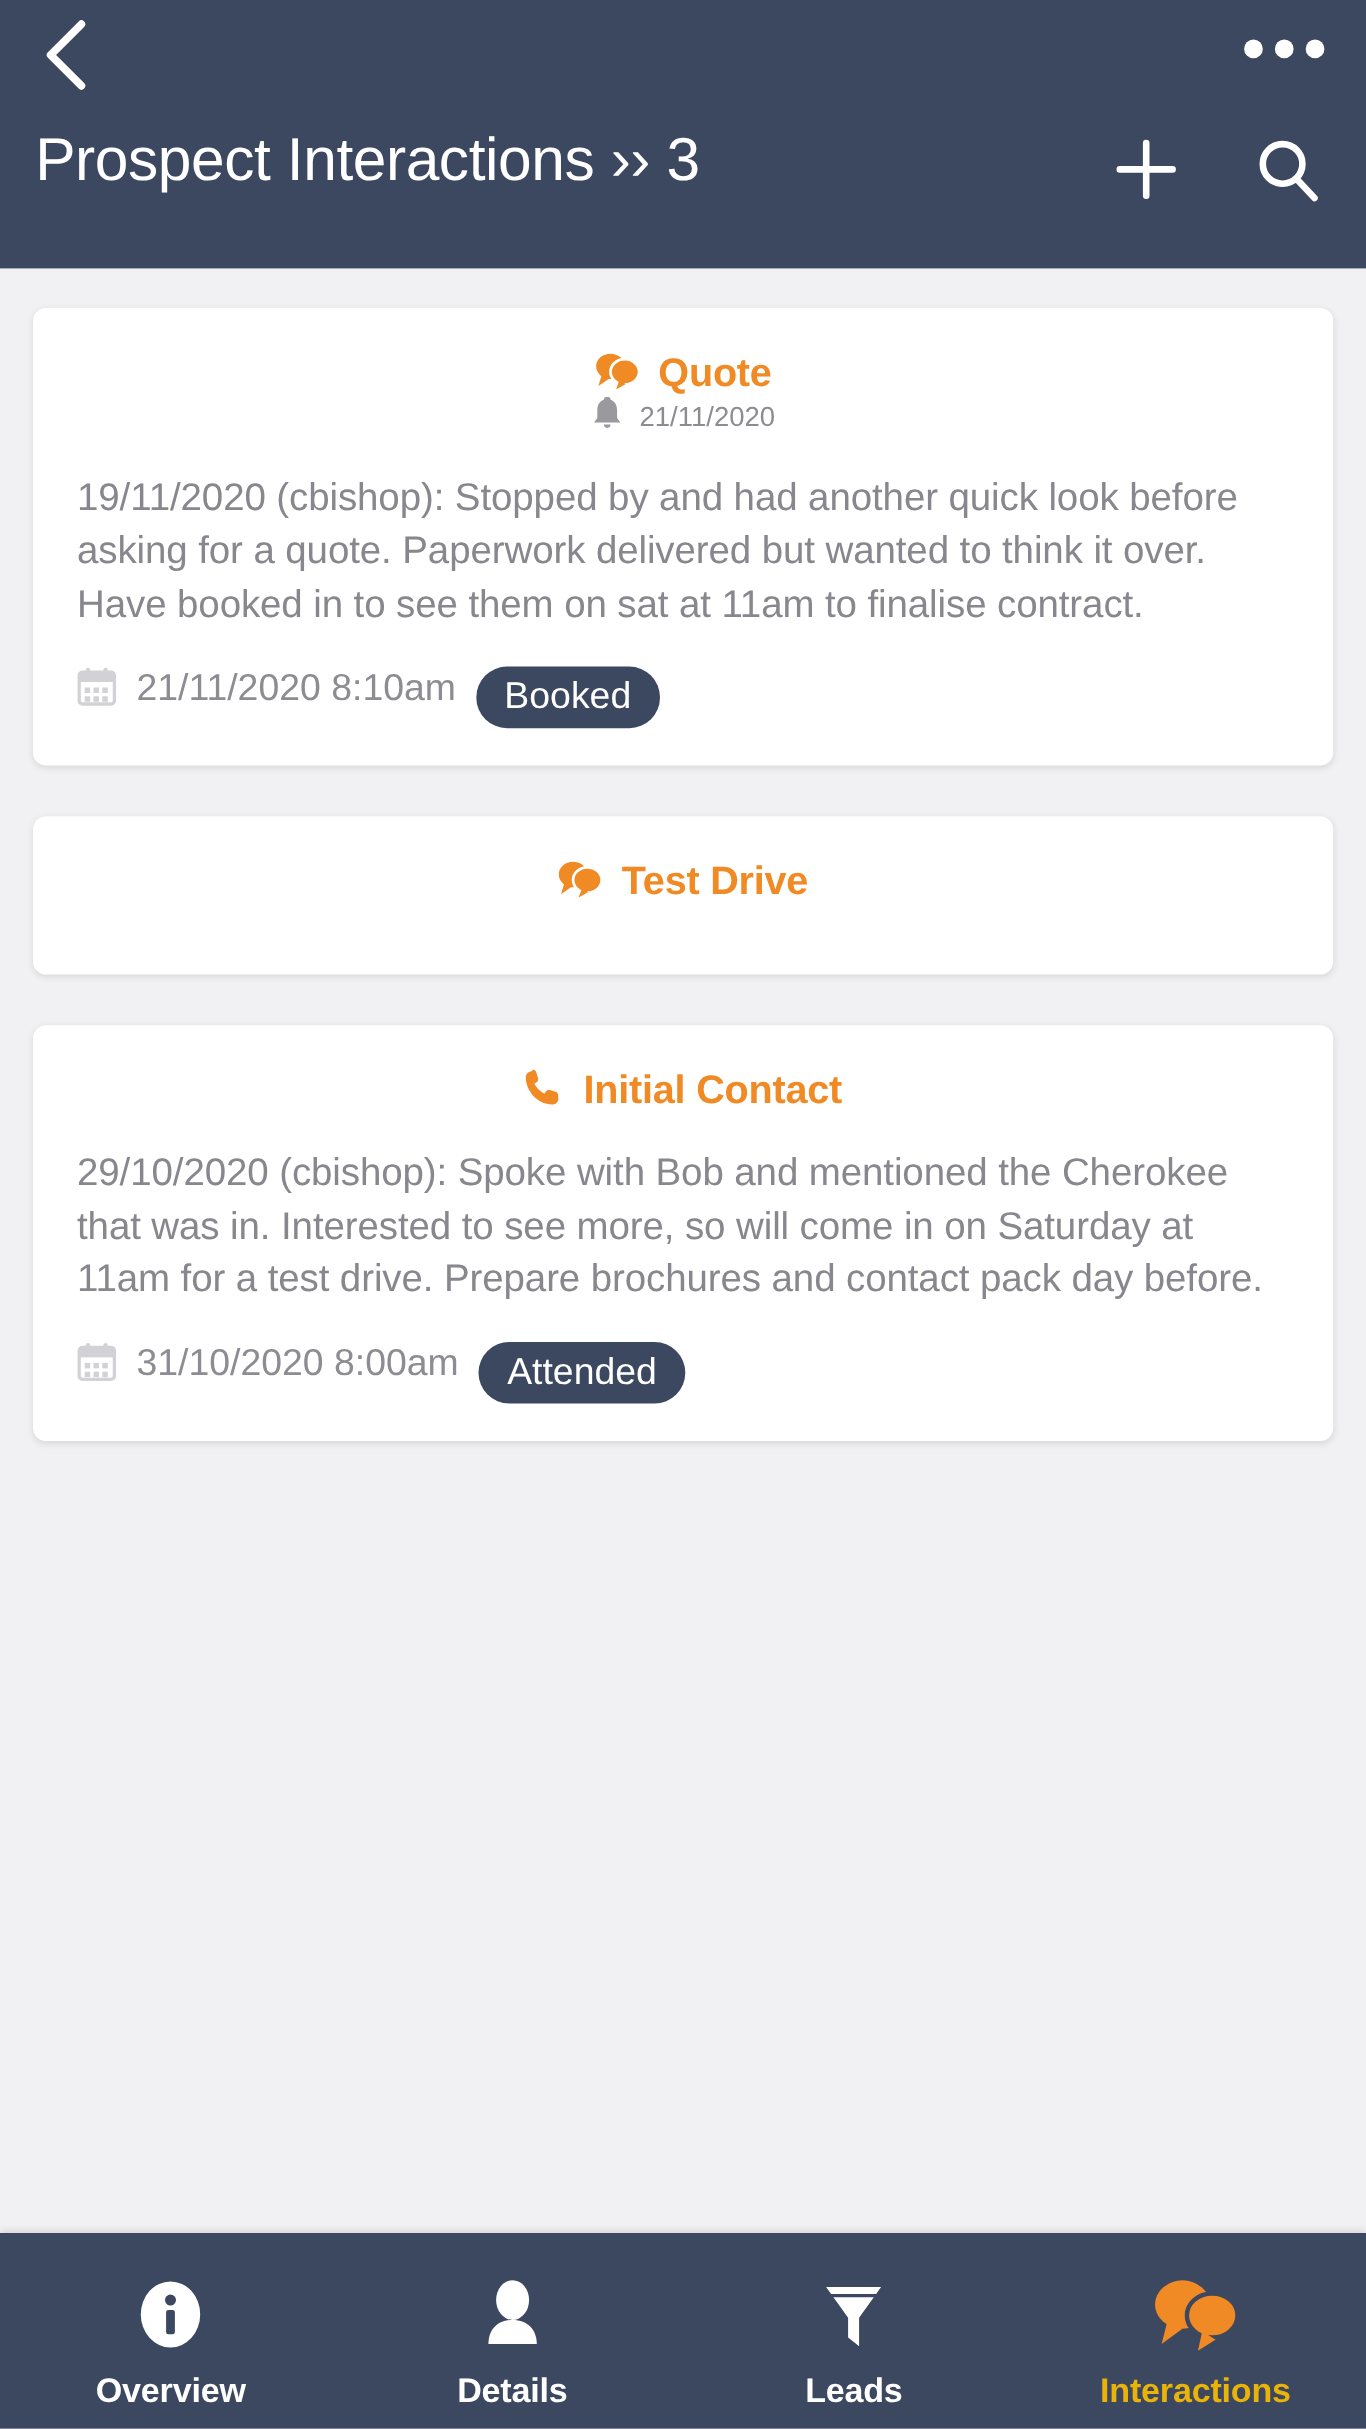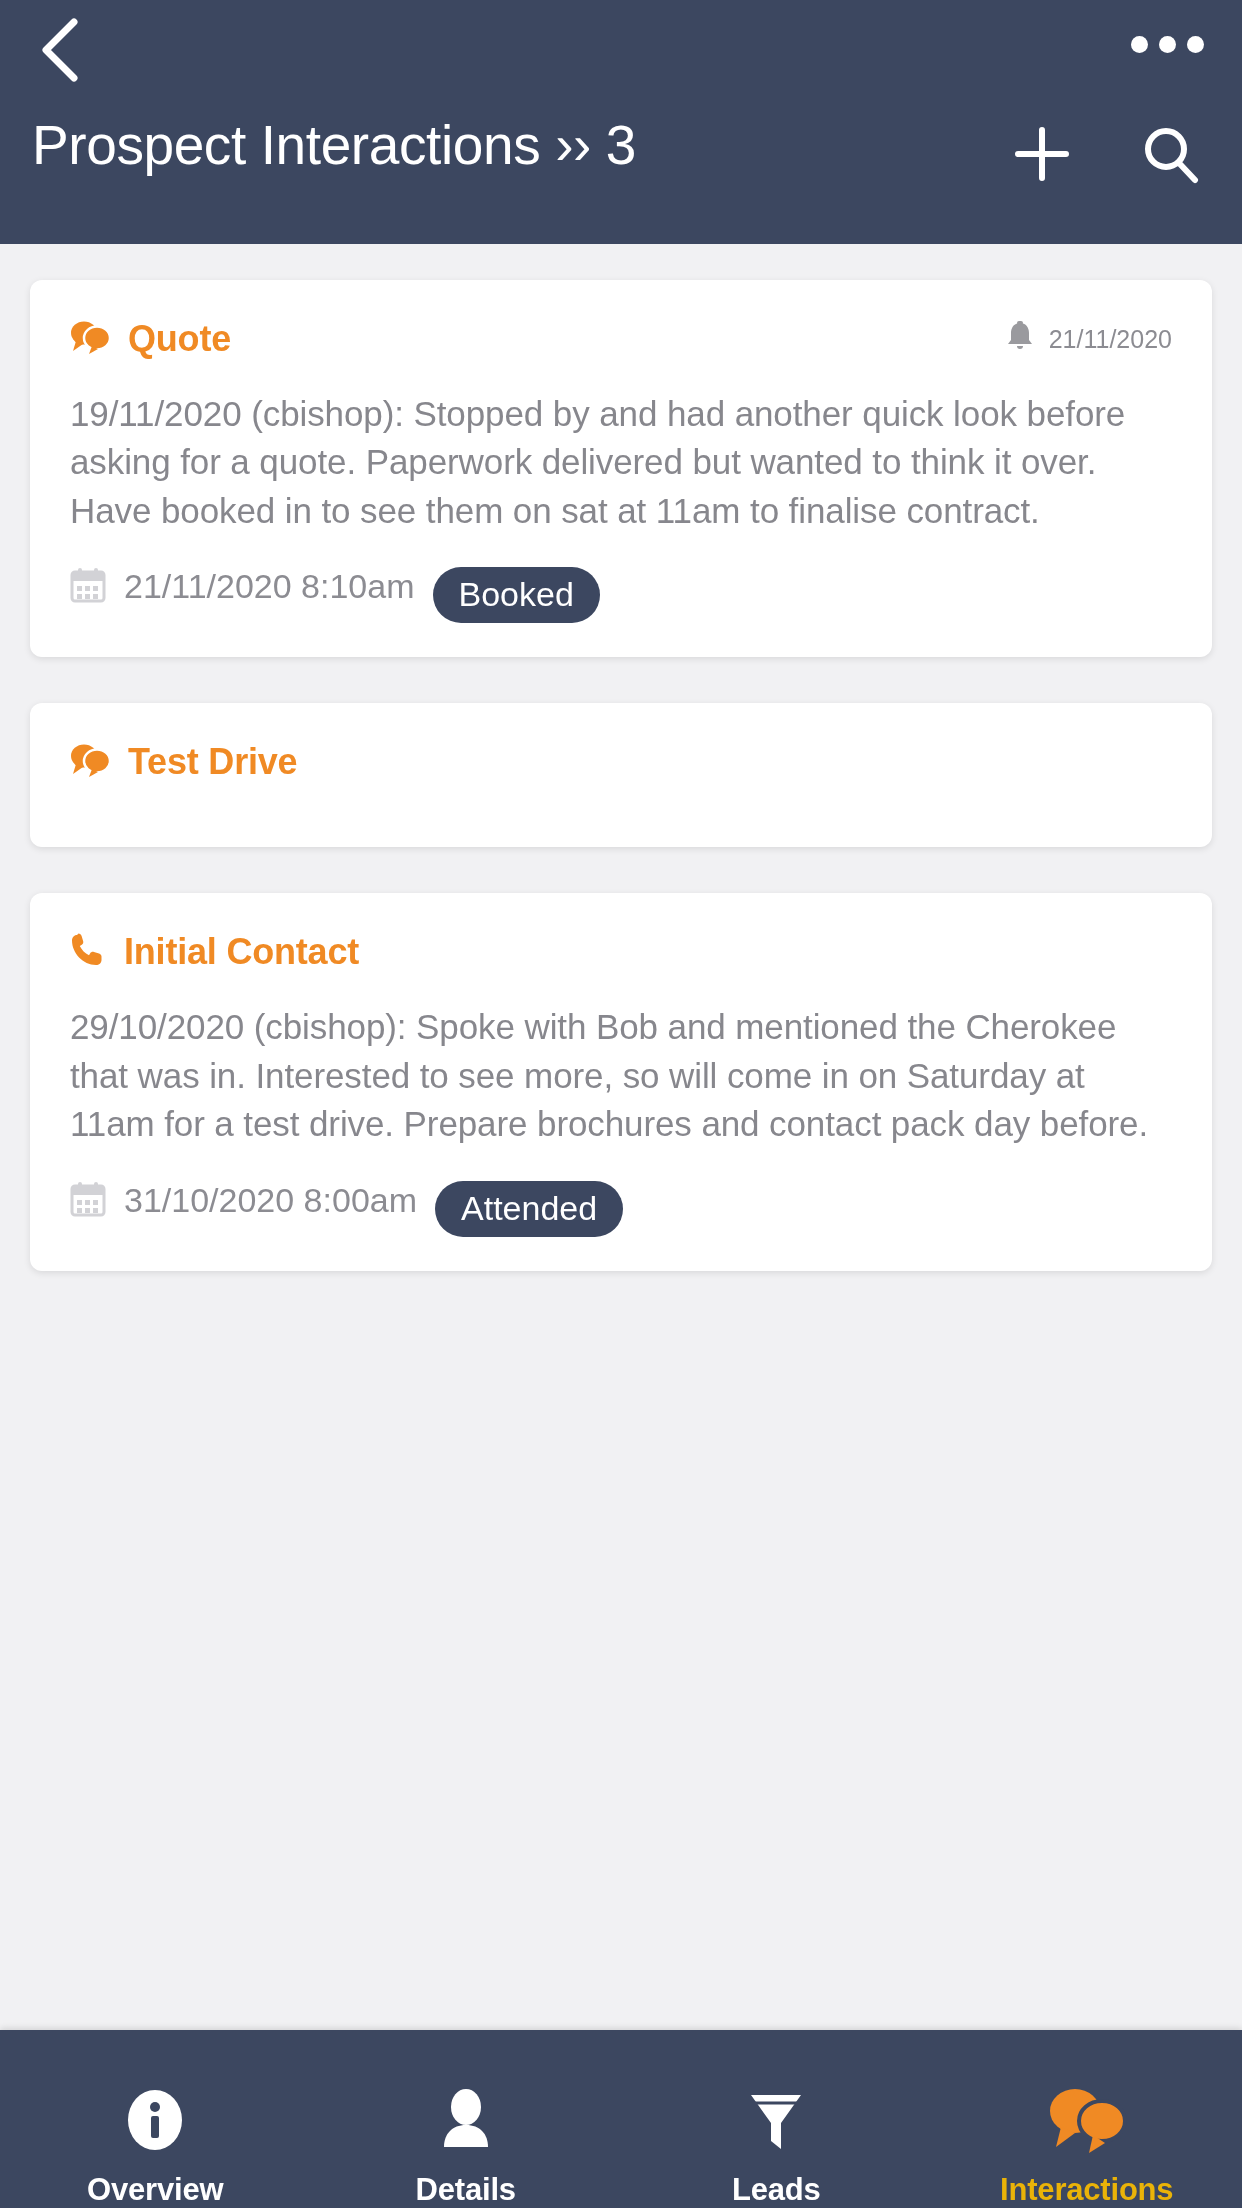--- a/index.html
+++ b/index.html
@@ -49,20 +49,21 @@
   .card {
     background:#ffffff;
     border-radius:12px;
     box-shadow:0 2px 7px rgba(0,0,0,0.10);
     padding:38px 40px 34px 40px;
     margin-bottom:46px;
   }
   .card-head {
     display:flex; align-items:center; justify-content:space-between;
     margin-bottom:30px;
+    flex-direction:column;
   }
   .card-type { display:flex; align-items:center; gap:16px; }
   .card-type-label {
     color:#f08a24;
     font-size:36px;
     font-weight:600;
     letter-spacing:-0.2px;
   }
   .card-reminder { display:flex; align-items:center; gap:14px; }
   .card-reminder-date { color:#8c8c92; font-size:25px; font-weight:400; }
@@ -87,22 +88,22 @@
     font-size:34px;
     line-height:1;
     white-space:nowrap;
   }
 
   
   .tabbar {
     flex:0 0 178px;
     background:#3c4760;
     display:flex;
-    align-items:flex-end;
-    padding-top:24px;
+    align-items:flex-start;
+    padding-top:36px;
     box-shadow:0 -2px 6px rgba(0,0,0,0.12);
   }
   .tab {
     flex:1 1 0;
     display:flex; flex-direction:column; align-items:center;
     gap:14px; cursor:pointer;
   }
   .tab-icon { height:76px; display:flex; align-items:center; justify-content:center; }
   .tab-label { color:#ffffff; font-size:31px; font-weight:700; letter-spacing:-0.2px; }
   .tab.active .tab-label { color:#eab308; }

